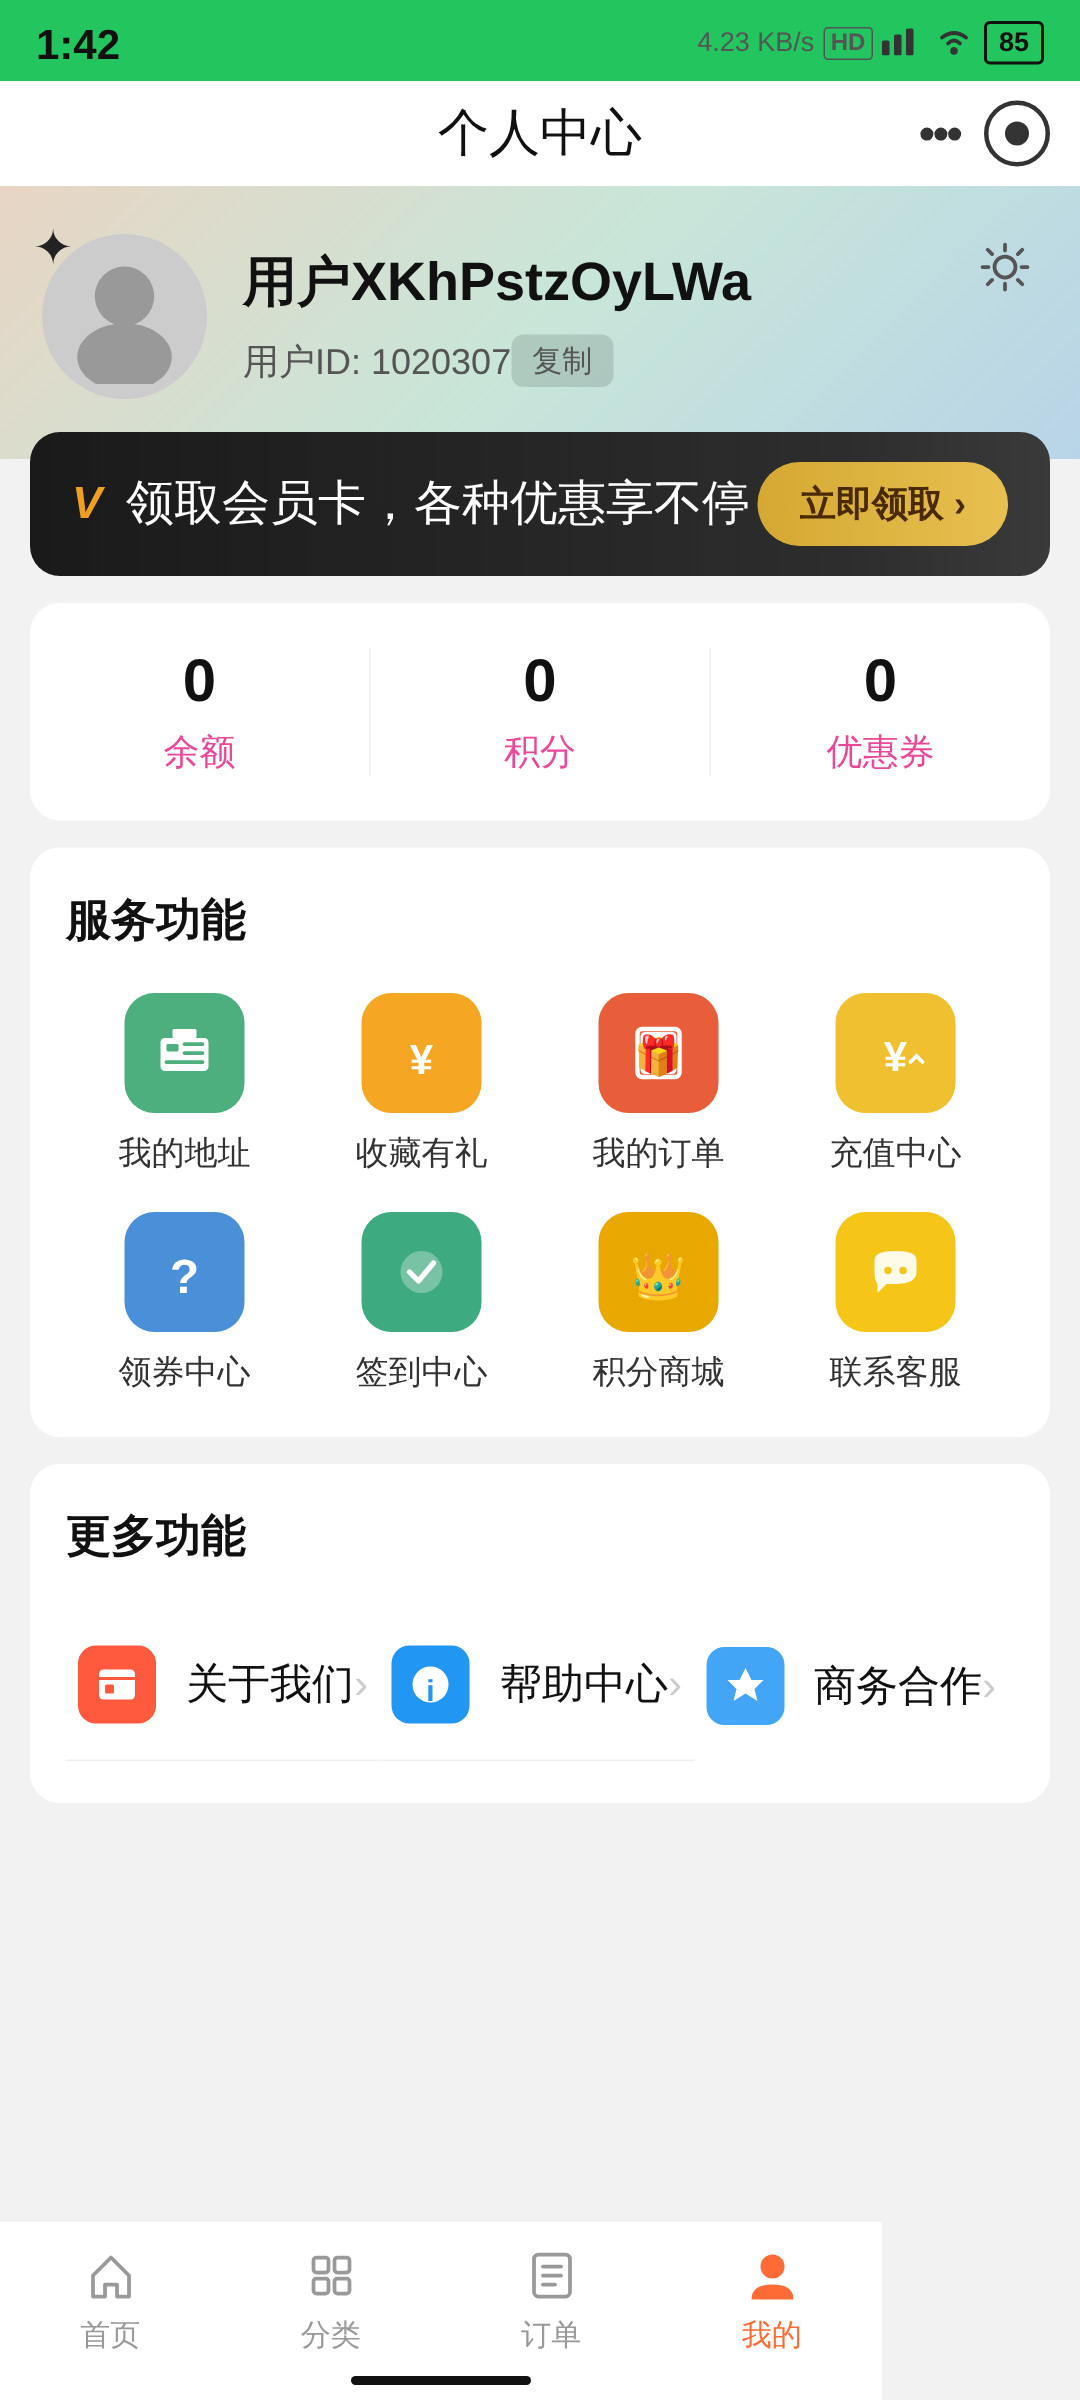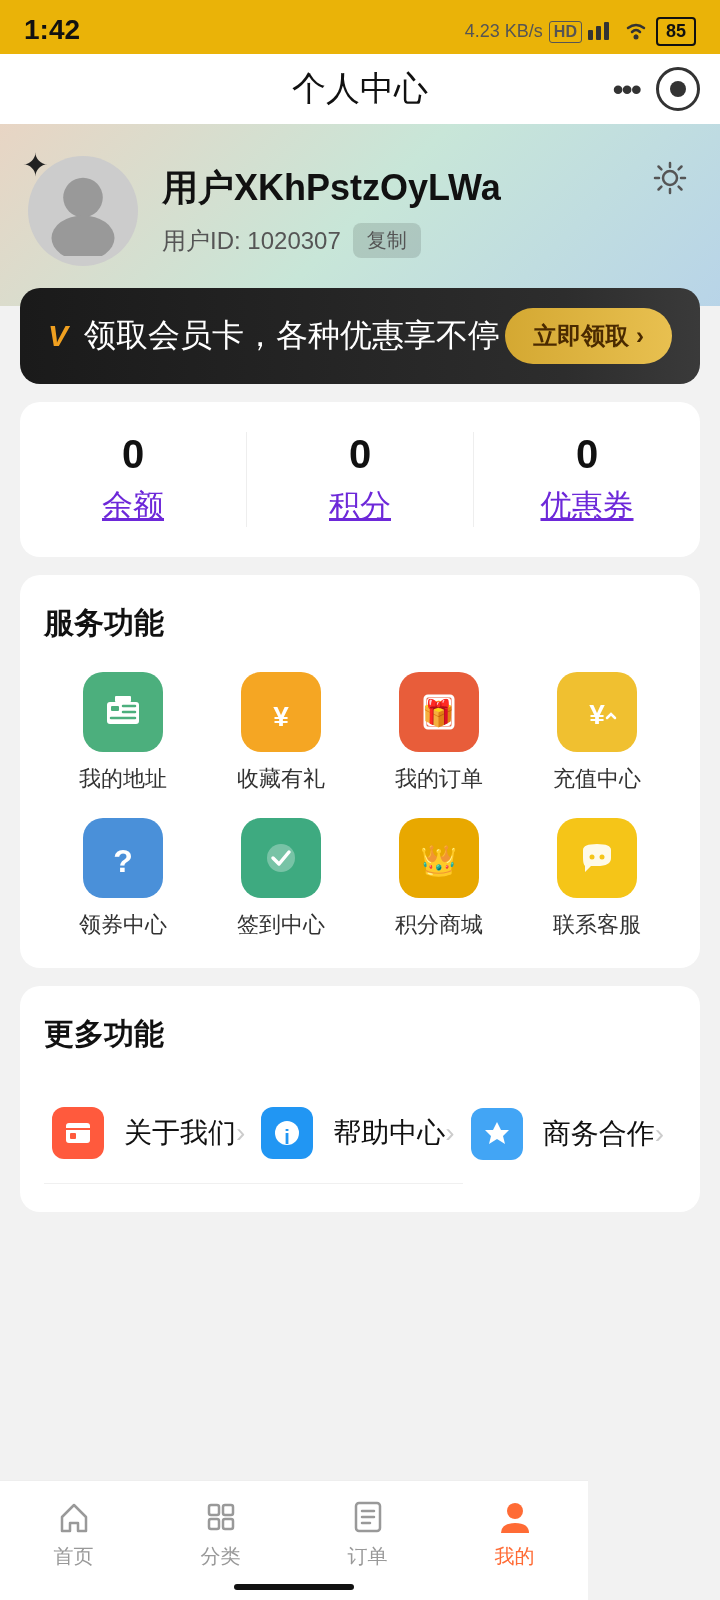--- a/index.html
+++ b/index.html
@@ -10,23 +10,23 @@
       background: #f2f2f2;
       font-family: -apple-system, 'PingFang SC', 'Helvetica Neue', Arial, sans-serif;
       position: relative;
       overflow-x: hidden;
     }
 
     
     .status-bar {
       display: flex;
       justify-content: space-between;
-      align-items: flex-end;
+      align-items: flex-start;
       padding: 14px 24px 8px;
-      background: #eab308;
+      background: #22c55e;
     }
     .status-time {
       font-size: 28px;
       font-weight: 600;
       color: #111;
     }
     .status-icons {
       display: flex;
       align-items: center;
       gap: 6px;
@@ -122,21 +122,20 @@
     }
     .profile-name {
       font-size: 36px;
       font-weight: 600;
       color: #111;
       margin-bottom: 10px;
     }
     .profile-id-row {
       display: flex;
       align-items: center;
-      gap: 12px;
     }
     .profile-id-text {
       font-size: 24px;
       color: #555;
     }
     .copy-btn {
       background: rgba(0,0,0,0.12);
       color: #555;
       border: none;
       border-radius: 8px;
@@ -216,23 +215,22 @@
     }
     .stat-item + .stat-item {
       border-left: 1px solid #eee;
     }
     .stat-value {
       font-size: 40px;
       font-weight: 600;
       color: #111;
     }
     .stat-label {
-      font-size: 31px;
-      color: #6d28d9;
-      text-decoration: underline;
+      font-size: 24px;
+      color: #ec4899;
     }
 
     
     .section-card {
       background: #fff;
       margin: 18px 20px 0;
       border-radius: 20px;
       padding: 28px 24px;
     }
     .section-title {

